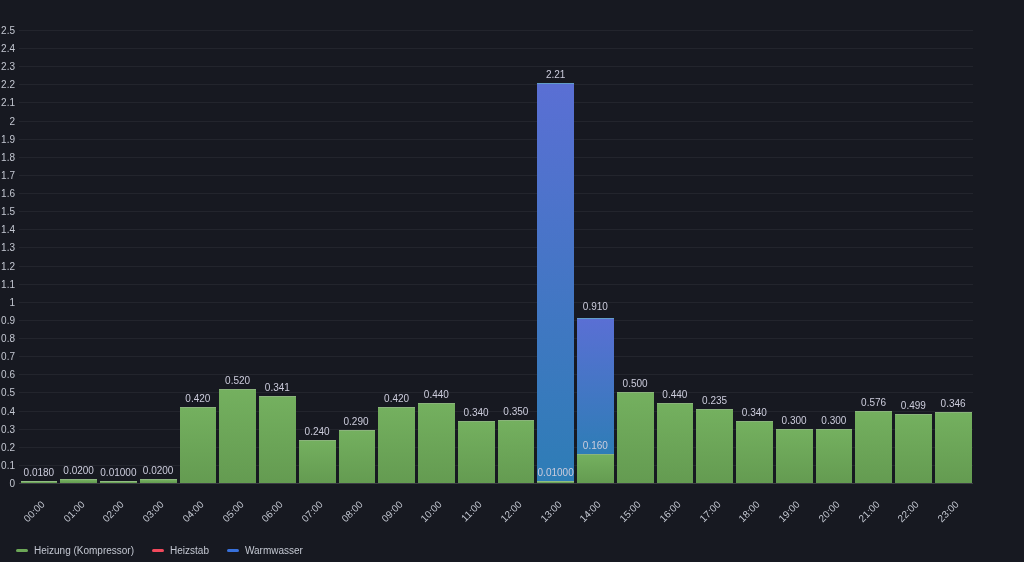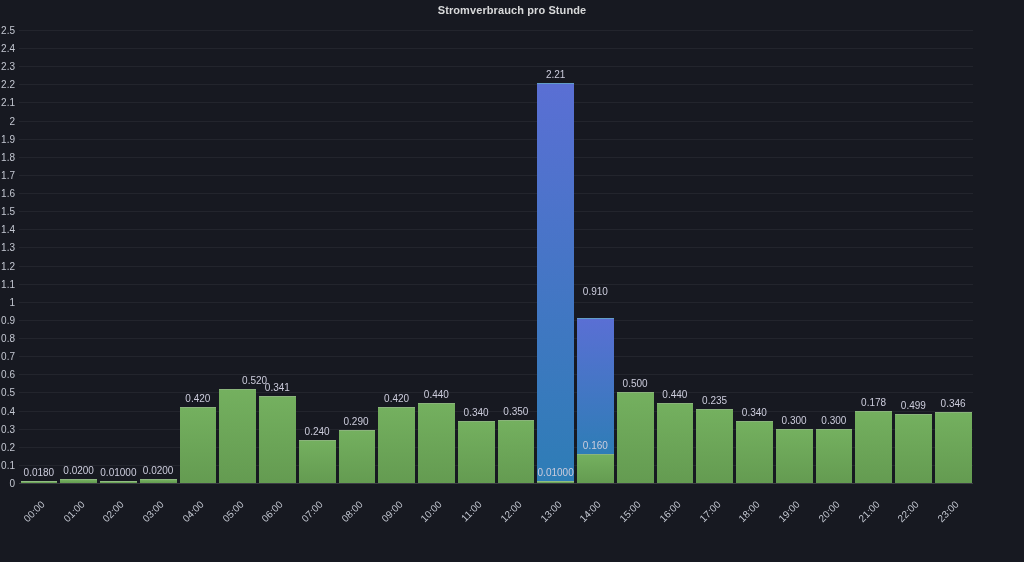--- a/index.html
+++ b/index.html
@@ -37,21 +37,20 @@
     position:absolute;left:16px;top:545px;display:flex;gap:18px;align-items:center;
   }
   .legend-item{display:flex;align-items:center;gap:6px;cursor:pointer;}
   .legend-swatch{width:12px;height:3px;border-radius:2px;}
   .legend-label{font-size:10px;color:#c3c7d1;}
 </style>
 </head>
 <body>
 
 <div id="panel">
-  <div id="panel-title">Stromverbrauch pro Stunde</div>
   <div id="plot">
       <div class="gridline zero" style="top: 453px;"></div>
       <div class="ytick" style="top: 453px;">0</div>
       <div class="gridline" style="top: 434.88px;"></div>
       <div class="ytick" style="top: 434.88px;">0.1</div>
       <div class="gridline" style="top: 416.76px;"></div>
       <div class="ytick" style="top: 416.76px;">0.2</div>
       <div class="gridline" style="top: 398.64px;"></div>
       <div class="ytick" style="top: 398.64px;">0.3</div>
       <div class="gridline" style="top: 380.52px;"></div>
@@ -119,21 +118,21 @@
       <div class="val-label" style="left: 139.125px; bottom: 6.624px;">0.0200</div>
       <div class="xtick" style="left: 143.125px; top: 467px;">03:00</div>
       <div class="bar-group" style="left: 160.5px; width: 36.75px; height: 453px;">
         <div class="bar-seg seg-green" style="bottom: 0px; height: 75.104px;"></div>
       </div>
       <div class="val-label" style="left: 178.875px; bottom: 79.104px;">0.420</div>
       <div class="xtick" style="left: 182.875px; top: 467px;">04:00</div>
       <div class="bar-group" style="left: 200.25px; width: 36.75px; height: 453px;">
         <div class="bar-seg seg-green" style="bottom: 0px; height: 93.224px;"></div>
       </div>
-      <div class="val-label" style="left: 218.625px; bottom: 97.224px; margin-left: 17px;">0.520</div>
+      <div class="val-label" style="left: 218.625px; bottom: 97.224px;">0.520</div>
       <div class="xtick" style="left: 222.625px; top: 467px;">05:00</div>
       <div class="bar-group" style="left: 240px; width: 36.75px; height: 453px;">
         <div class="bar-seg seg-green" style="bottom: 0px; height: 85.976px;"></div>
       </div>
       <div class="val-label" style="left: 258.375px; bottom: 89.976px;">0.341</div>
       <div class="xtick" style="left: 262.375px; top: 467px;">06:00</div>
       <div class="bar-group" style="left: 279.75px; width: 36.75px; height: 453px;">
         <div class="bar-seg seg-green" style="bottom: 0px; height: 42.488px;"></div>
       </div>
       <div class="val-label" style="left: 298.125px; bottom: 46.488px;">0.240</div>
@@ -167,21 +166,21 @@
         <div class="bar-seg seg-green" style="bottom: 0px; height: 1px;"></div>
         <div class="bar-seg seg-blue" style="bottom: 1.812px; height: 397.64px;"></div>
       </div>
       <div class="val-label" style="left: 536.625px; bottom: 403.452px;">2.21</div>
       <div class="val-label" style="left: 536.625px; bottom: 4.812px;">0.01000</div>
       <div class="xtick" style="left: 540.625px; top: 467px;">13:00</div>
       <div class="bar-group" style="left: 558px; width: 36.75px; height: 453px;">
         <div class="bar-seg seg-green" style="bottom: 0px; height: 27.992px;"></div>
         <div class="bar-seg seg-blue" style="bottom: 28.992px; height: 134.9px;"></div>
       </div>
-      <div class="val-label" style="left: 576.375px; bottom: 186px;">0.910</div>
+      <div class="val-label" style="left: 576.375px; bottom: 171px;">0.910</div>
       <div class="val-label" style="left: 576.375px; bottom: 31.992px;">0.160</div>
       <div class="xtick" style="left: 580.375px; top: 467px;">14:00</div>
       <div class="bar-group" style="left: 597.75px; width: 36.75px; height: 453px;">
         <div class="bar-seg seg-green" style="bottom: 0px; height: 89.6px;"></div>
       </div>
       <div class="val-label" style="left: 616.125px; bottom: 93.6px;">0.500</div>
       <div class="xtick" style="left: 620.125px; top: 467px;">15:00</div>
       <div class="bar-group" style="left: 637.5px; width: 36.75px; height: 453px;">
         <div class="bar-seg seg-green" style="bottom: 0px; height: 78.728px;"></div>
       </div>
@@ -203,26 +202,40 @@
       <div class="val-label" style="left: 775.125px; bottom: 57.36px;">0.300</div>
       <div class="xtick" style="left: 779.125px; top: 467px;">19:00</div>
       <div class="bar-group" style="left: 796.5px; width: 36.75px; height: 453px;">
         <div class="bar-seg seg-green" style="bottom: 0px; height: 53.36px;"></div>
       </div>
       <div class="val-label" style="left: 814.875px; bottom: 57.36px;">0.300</div>
       <div class="xtick" style="left: 818.875px; top: 467px;">20:00</div>
       <div class="bar-group" style="left: 836.25px; width: 36.75px; height: 453px;">
         <div class="bar-seg seg-green" style="bottom: 0px; height: 71.48px;"></div>
       </div>
-      <div class="val-label" style="left: 854.625px; bottom: 75.48px;">0.178</div>
+      <div class="val-label" style="left: 854.625px; bottom: 75.48px;">0.576</div>
       <div class="xtick" style="left: 858.625px; top: 467px;">21:00</div>
       <div class="bar-group" style="left: 876px; width: 36.75px; height: 453px;">
         <div class="bar-seg seg-green" style="bottom: 0px; height: 67.856px;"></div>
       </div>
       <div class="val-label" style="left: 894.375px; bottom: 71.856px;">0.499</div>
       <div class="xtick" style="left: 898.375px; top: 467px;">22:00</div>
       <div class="bar-group" style="left: 915.75px; width: 36.75px; height: 453px;">
         <div class="bar-seg seg-green" style="bottom: 0px; height: 69.668px;"></div>
       </div>
       <div class="val-label" style="left: 934.125px; bottom: 73.668px;">0.346</div>
       <div class="xtick" style="left: 938.125px; top: 467px;">23:00</div>
     </div>
+  <div id="legend">
+      <div class="legend-item">
+        <span class="legend-swatch" style="background: rgb(108, 167, 87);"></span>
+        <span class="legend-label">Heizung (Kompressor)</span>
+      </div>
+      <div class="legend-item">
+        <span class="legend-swatch" style="background: rgb(242, 73, 92);"></span>
+        <span class="legend-label">Heizstab</span>
+      </div>
+      <div class="legend-item">
+        <span class="legend-swatch" style="background: rgb(56, 113, 220);"></span>
+        <span class="legend-label">Warmwasser</span>
+      </div>
+    </div>
 </div>
 
 </body></html>

